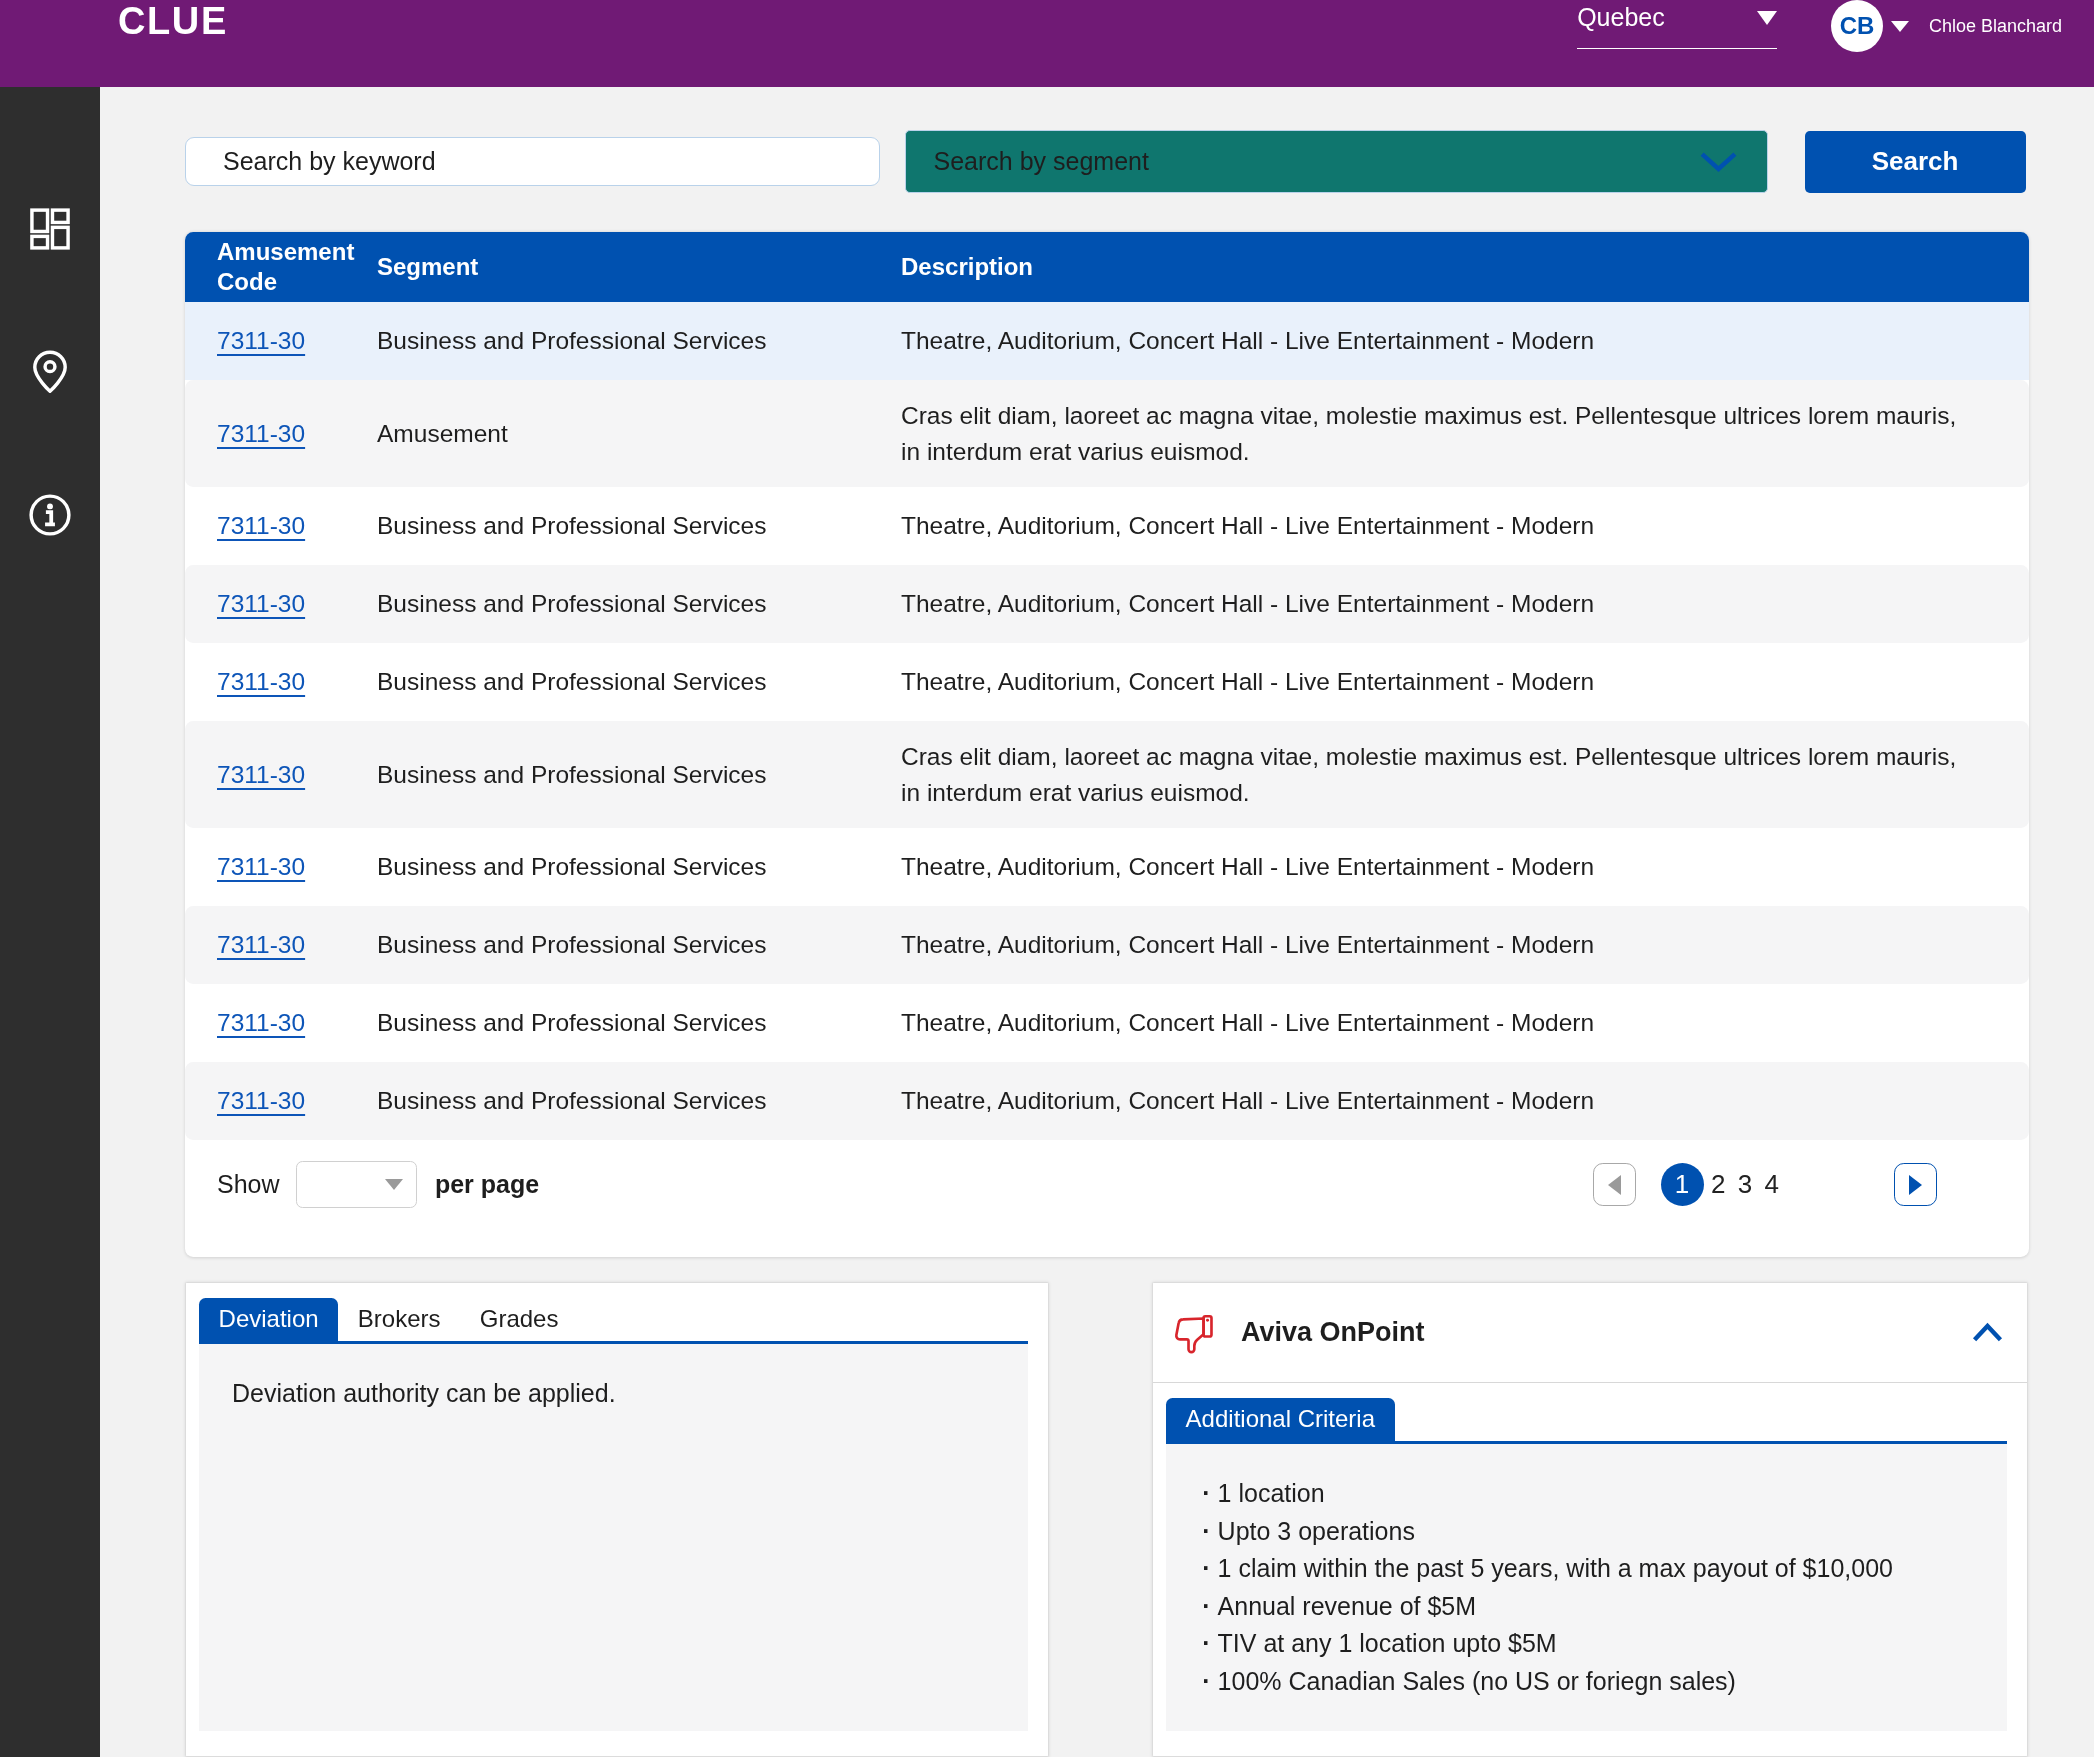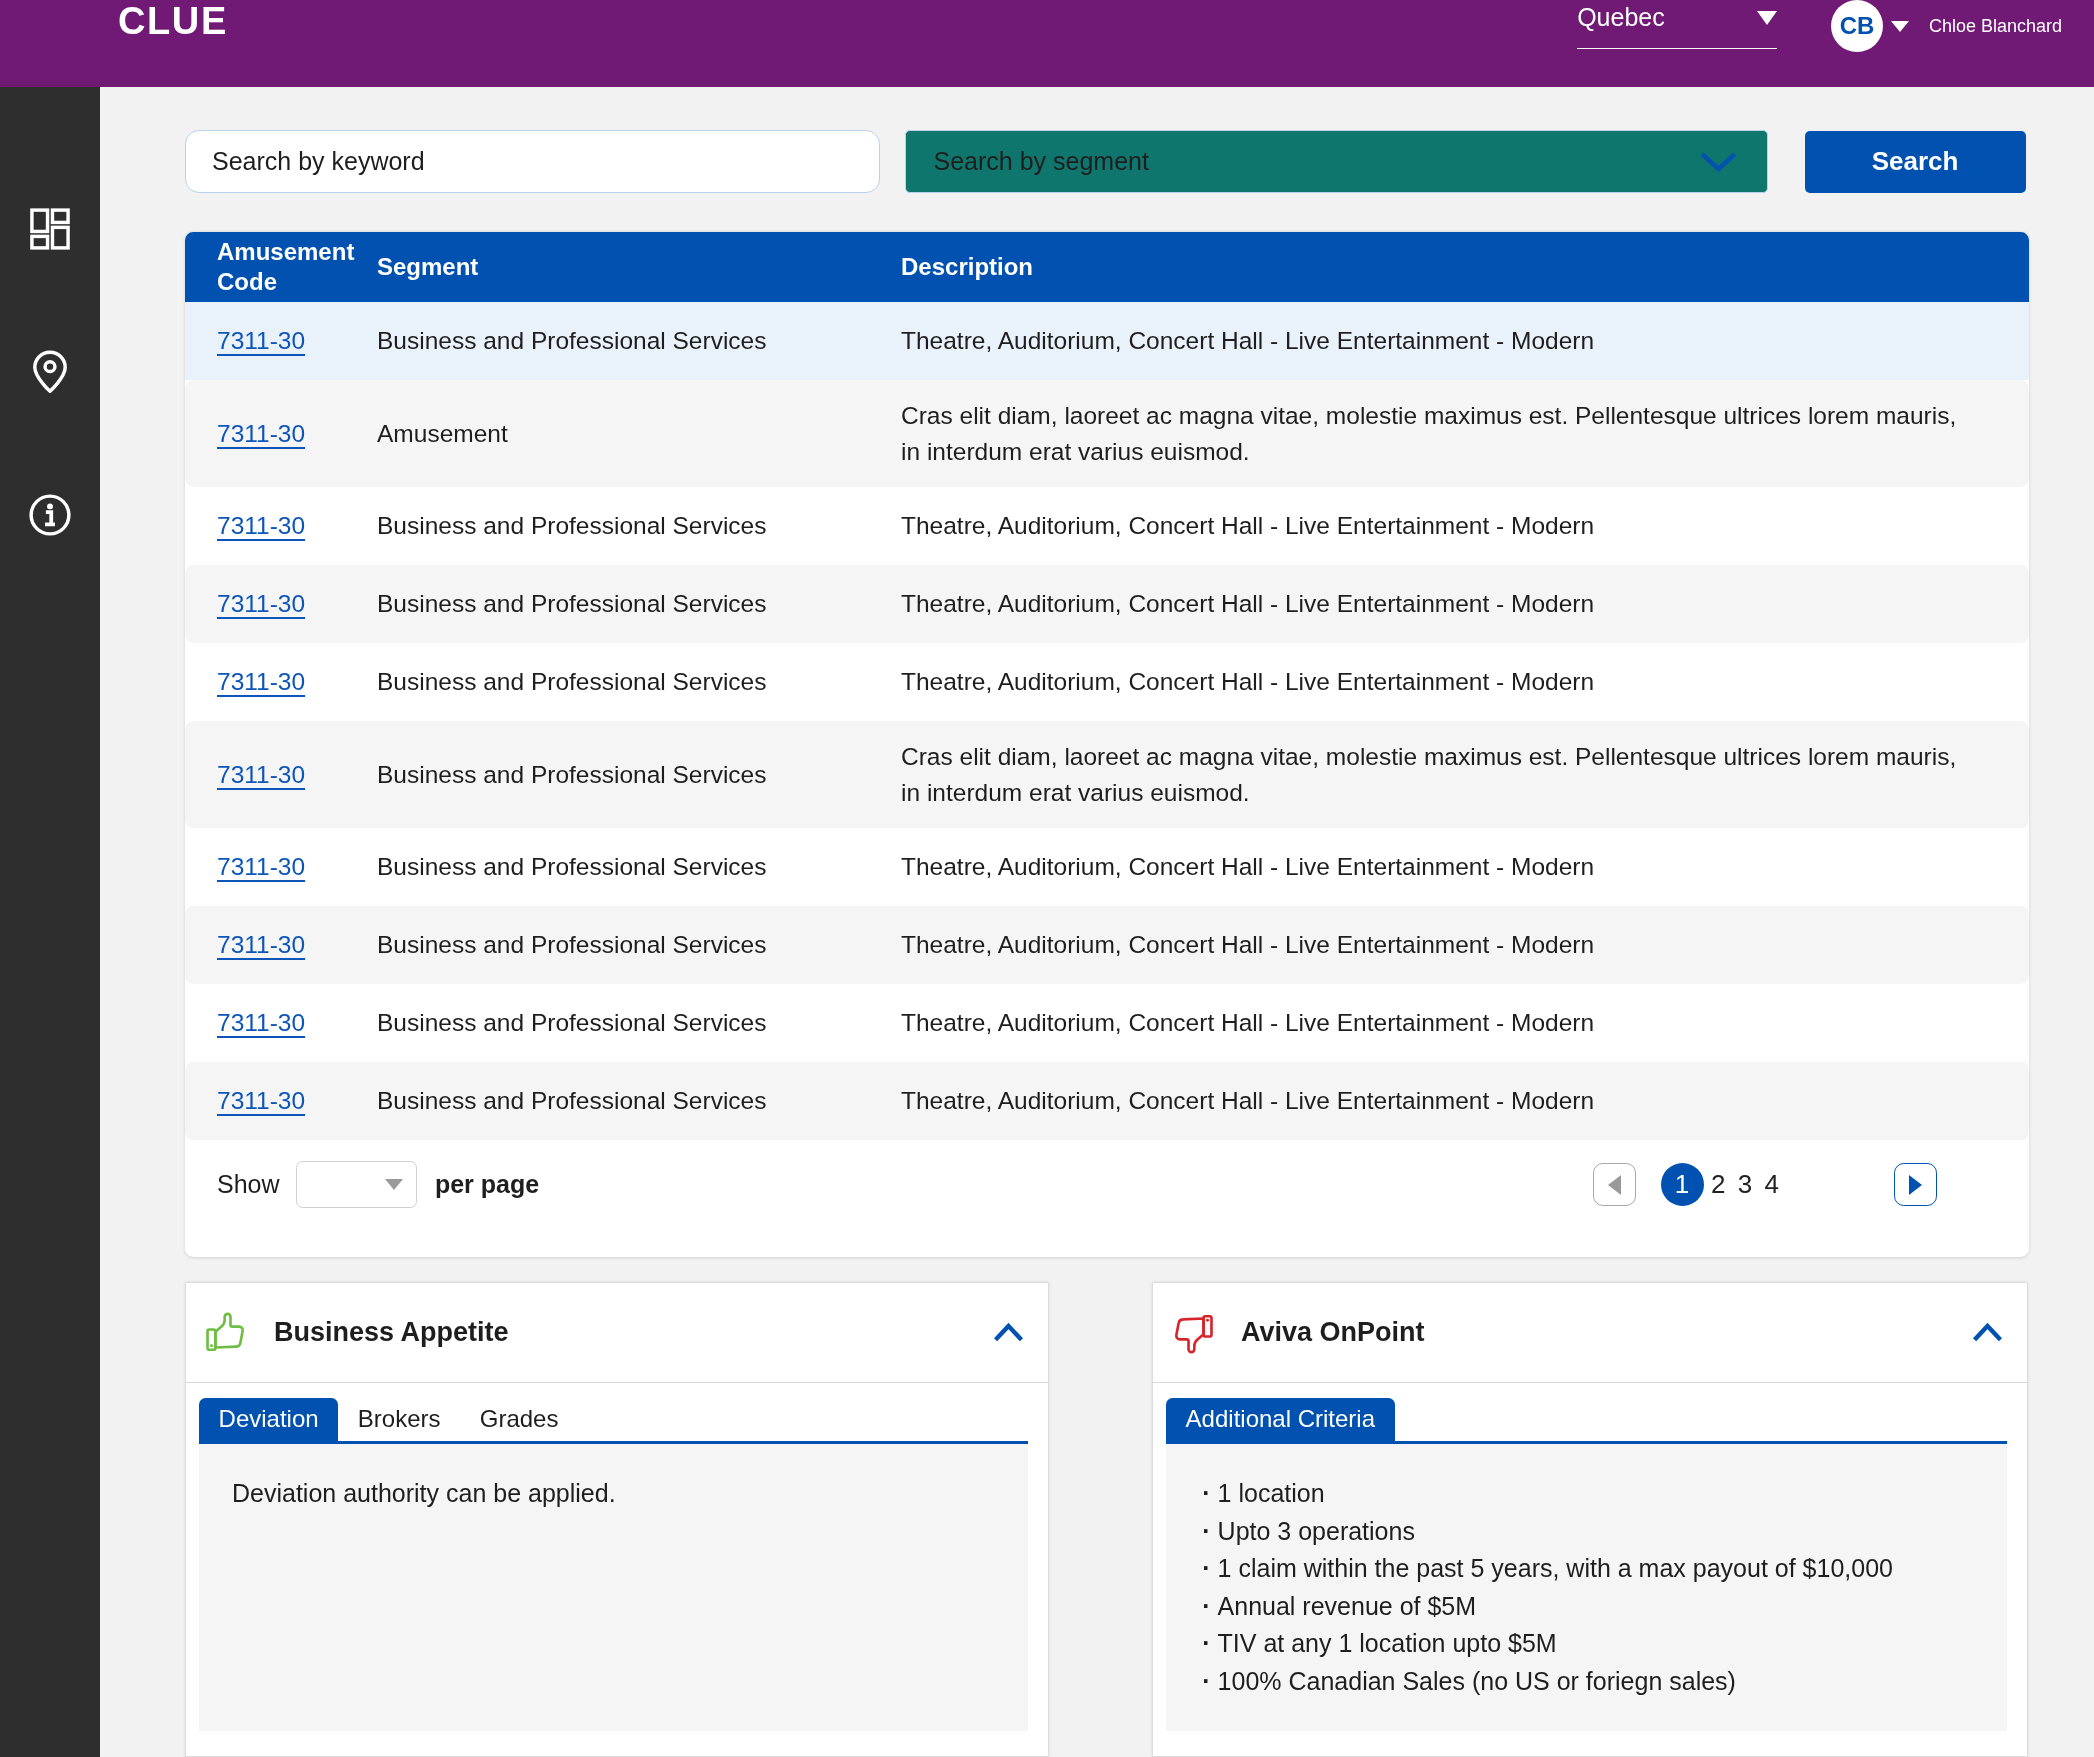--- a/index.html
+++ b/index.html
@@ -46,24 +46,24 @@
     padding-top:119px; gap:97px;
   }
   .side-icon { width:46px; height:46px; display:flex; align-items:center; justify-content:center; cursor:pointer; }
   .side-icon svg { width:46px; height:46px; stroke:#ffffff; fill:none; stroke-width:4.2; }
   
   .main { position:absolute; left:100px; top:87px; width:1995px; height:1671px; }
   .content { padding:43px 65px 0 85px; }
   
   .search-row { display:flex; align-items:center; }
   .text-input {
-    width:695px; height:63px; background:#ffffff;
-    border:0.8px solid #b9d2ea; border-radius:14px;
+    width:695px; height:49px; background:#ffffff;
+    border:0.8px solid #b9d2ea; border-radius:9px;
     font-family:"Liberation Sans", sans-serif;
-    font-size:25px; color:#1e1e1e; padding:0 26px; outline:none;
+    font-size:25px; color:#1e1e1e; padding:0 37px; outline:none;
   }
   .text-input::placeholder { color:#1e1e1e; opacity:1; }
   .select-box {
     width:863px; height:63px; background:#0f766e;
     border:0.8px solid #b9d2ea; border-radius:4.9px; margin-left:24.5px;
     display:flex; align-items:center; justify-content:space-between;
     font-size:25px; padding:0 28px; cursor:pointer;
   }
   .select-box svg { width:41px; height:23px; stroke:#0051b0; stroke-width:5.5; fill:none; }
   .btn-search {
@@ -293,35 +293,20 @@
           <div class="nav-btn nav-next">
             <span class="tri-right"></span>
           </div>
         </div>
       </div>
     </div>
 
     <div class="cards-row">
 
       <section class="panel panel-1">
-        <div class="panel-head">
-          <span class="thumb">
-            <svg viewBox="0 0 50 50" style="stroke:#6fbe44">
-              <rect x="4" y="21" width="9" height="23" rx="2"></rect>
-              <circle cx="8.5" cy="39.5" r="1.7" fill="#6fbe44" stroke="none"></circle>
-              <path d="M13 41.5 V23.5 l7.5-6.5 c2-1.8 3-4.2 3-6.8 V6.5 a3.3 3.3 0 0 1 6.6 0 v9.3 c0 1 .8 1.9 1.9 1.9 h7.8 c2.6 0 4.6 2.4 4.1 5 l-2.6 13.6 c-.4 2.4-2.5 4.2-5 4.2 Z" stroke-linejoin="round"></path>
-            </svg>
-          </span>
-          <h2 class="panel-title">Business Appetite</h2>
-          <span class="collapse-btn">
-            <svg viewBox="0 0 40 26">
-                <path d="M4 22 L20 5 L36 22"></path>
-              </svg>
-          </span>
-        </div>
         <div class="panel-body">
           <div class="tabs">
               <div class="tab active">Deviation</div>
               <div class="tab">Brokers</div>
               <div class="tab">Grades</div>
             </div>
           <div class="tab-underline"></div>
           <div class="panel-content">
               <p>Deviation authority can be applied.</p>
             </div>

